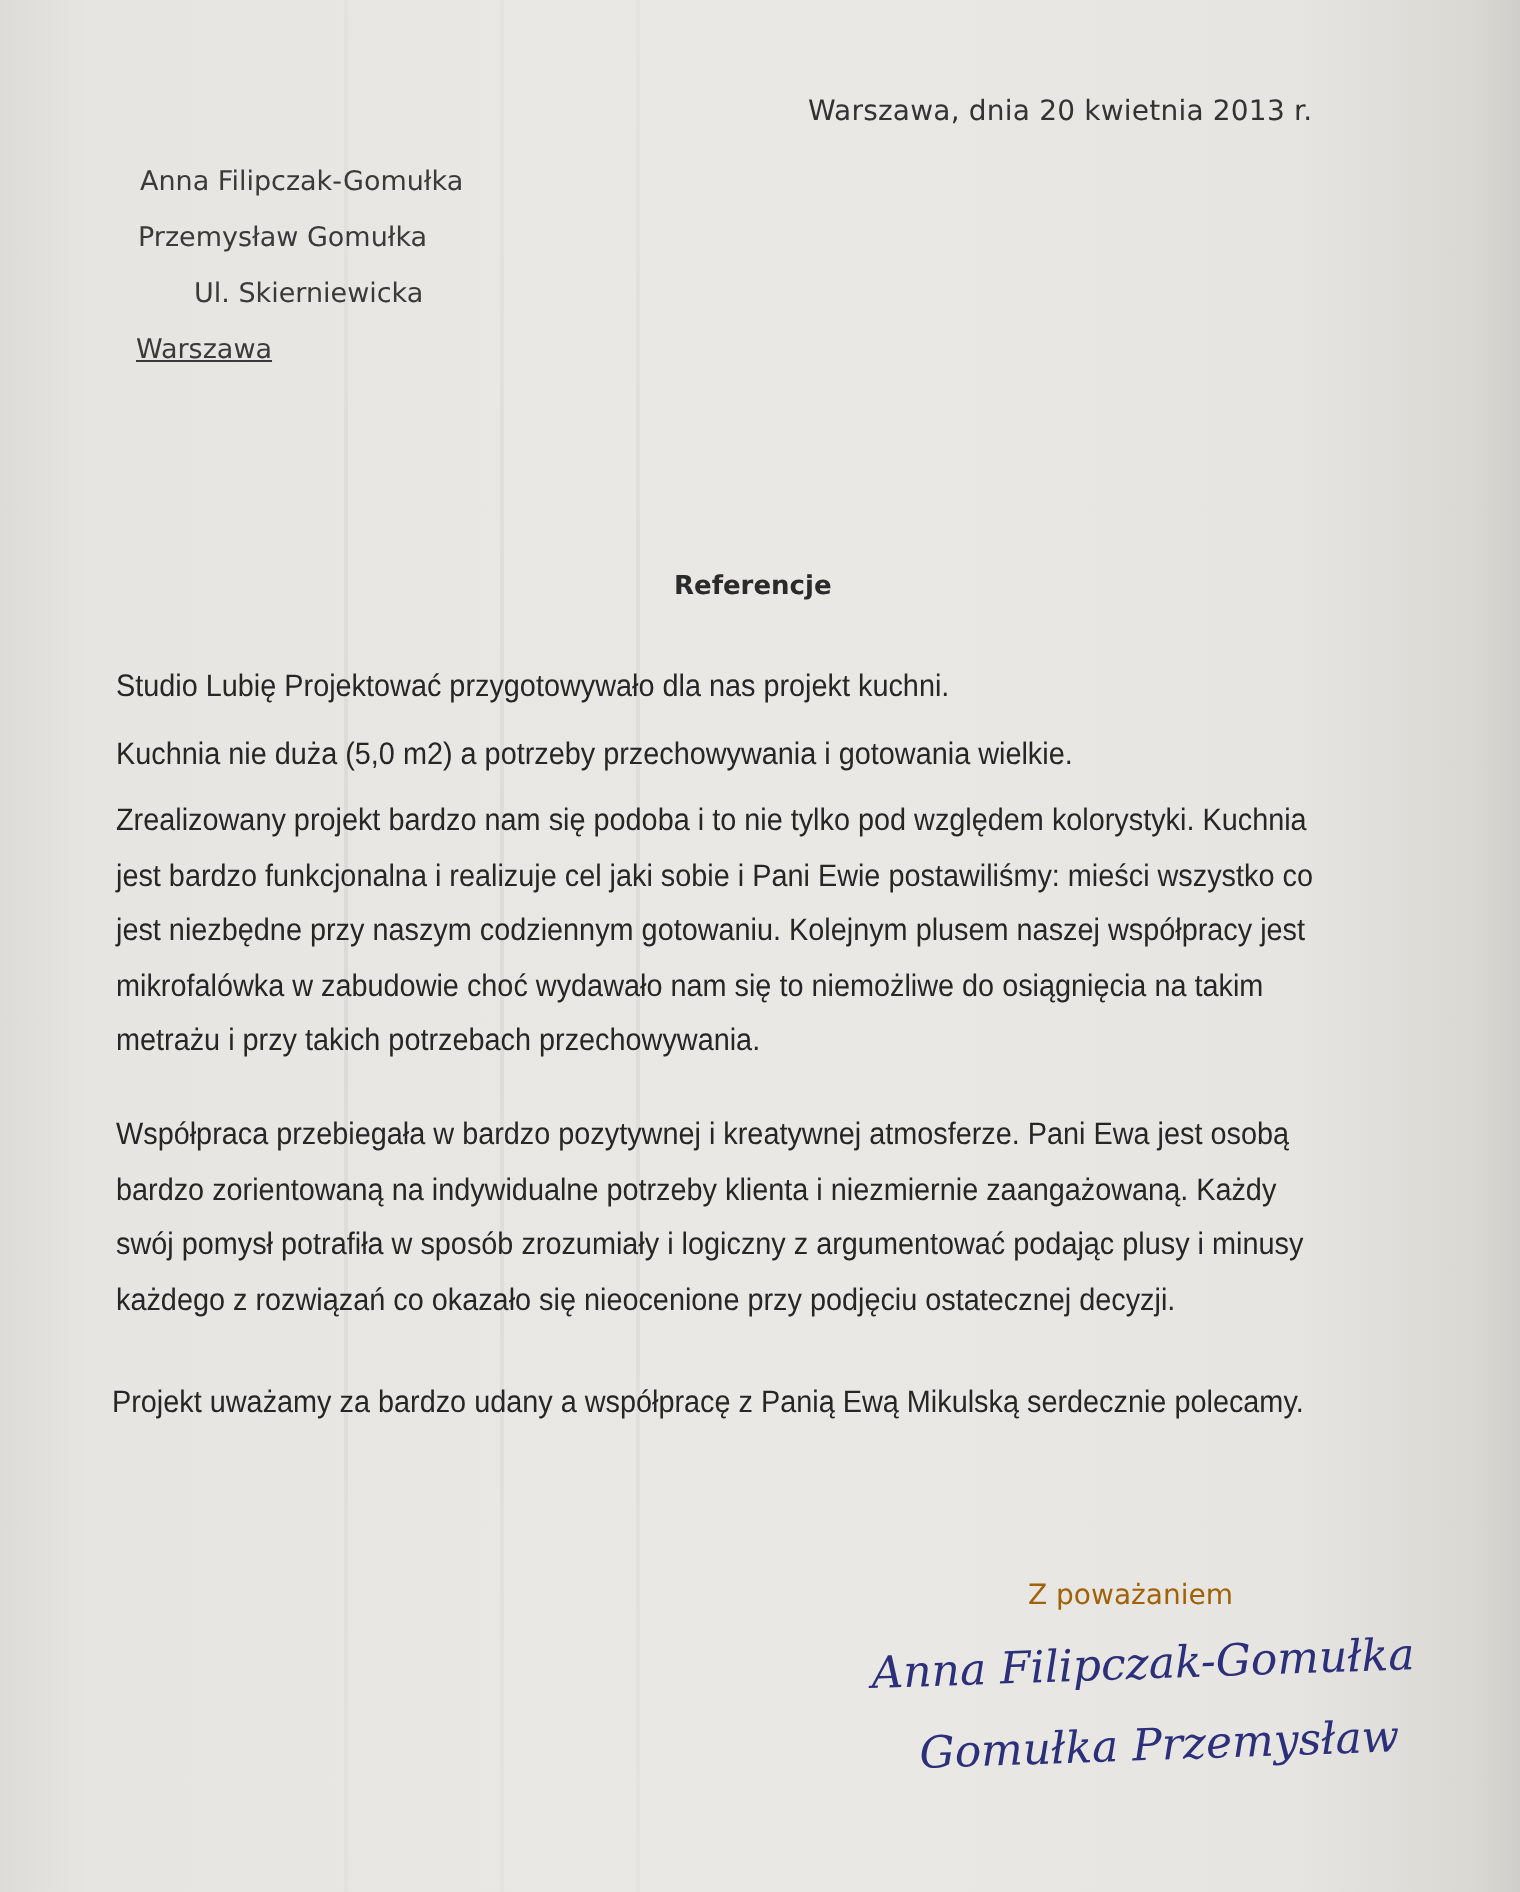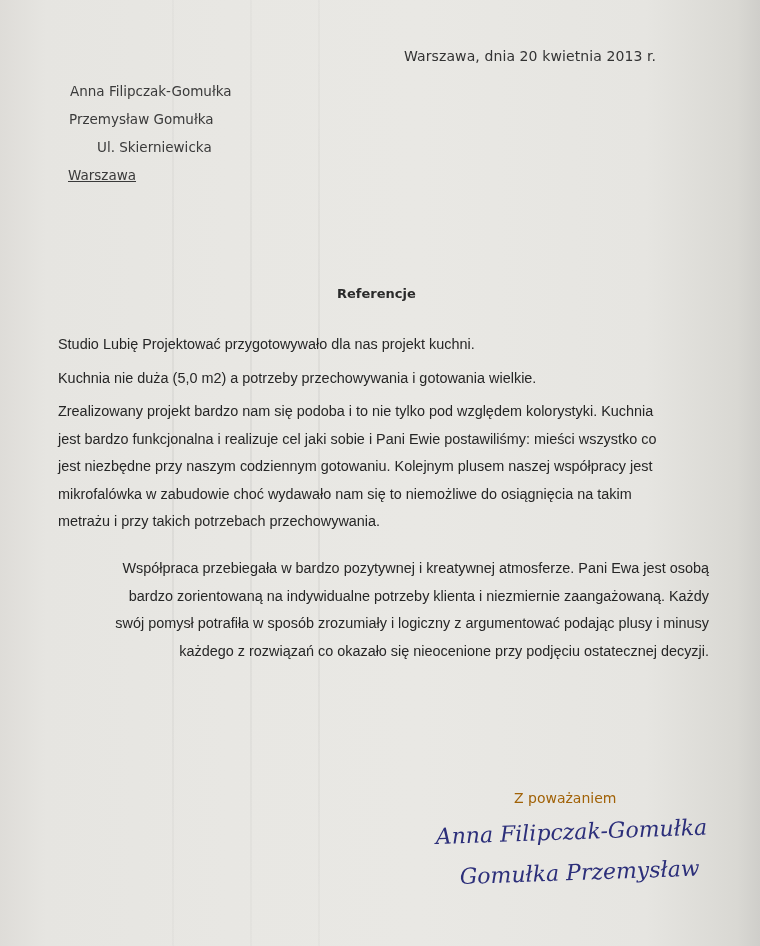--- a/index.html
+++ b/index.html
@@ -74,21 +74,21 @@
       color: #262626;
       line-height: 27.5px;
     }
     .para .line {
       display: block;
       white-space: nowrap;
       transform: scaleX(0.93);
       transform-origin: left top;
     }
     .p3 { top: 397px; }
-    .p4 { top: 554px; text-align: right; }
+    .p4 { top: 554px; }
     .p5 { top: 688px; left: 56px; }
     .closing {
       position: absolute;
       left: 514px;
       top: 790px;
       font-size: 14px;
       color: #a16207;
     }
     .signature {
       position: absolute;
@@ -134,20 +134,23 @@
     <span class="line">metrażu i przy takich potrzebach przechowywania.</span>
   </div>
 
   <div class="para p4">
     <span class="line">Współpraca przebiegała w bardzo pozytywnej i kreatywnej atmosferze. Pani Ewa jest osobą</span>
     <span class="line">bardzo zorientowaną na indywidualne potrzeby klienta i niezmiernie zaangażowaną. Każdy</span>
     <span class="line">swój pomysł potrafiła w sposób zrozumiały i logiczny z argumentować podając plusy i minusy</span>
     <span class="line">każdego z rozwiązań co okazało się nieocenione przy podjęciu ostatecznej decyzji.</span>
   </div>
 
+  <div class="para p5">
+    <span class="line">Projekt uważamy za bardzo udany a współpracę z Panią Ewą Mikulską serdecznie polecamy.</span>
+  </div>
 
   <div class="closing">Z poważaniem</div>
 
   <div class="signature">
     <svg viewBox="0 0 300 90" xmlns="http://www.w3.org/2000/svg">
       <text class="sig-text" x="6" y="32" font-size="22" transform="rotate(-2 6 32)" fill="#2c2f7a">Anna Filipczak-Gomułka</text>
       <text class="sig-text" x="30" y="72" font-size="22" transform="rotate(-2 30 72)" fill="#2c2f7a">Gomułka Przemysław</text>
     </svg>
   </div>
 </div>

